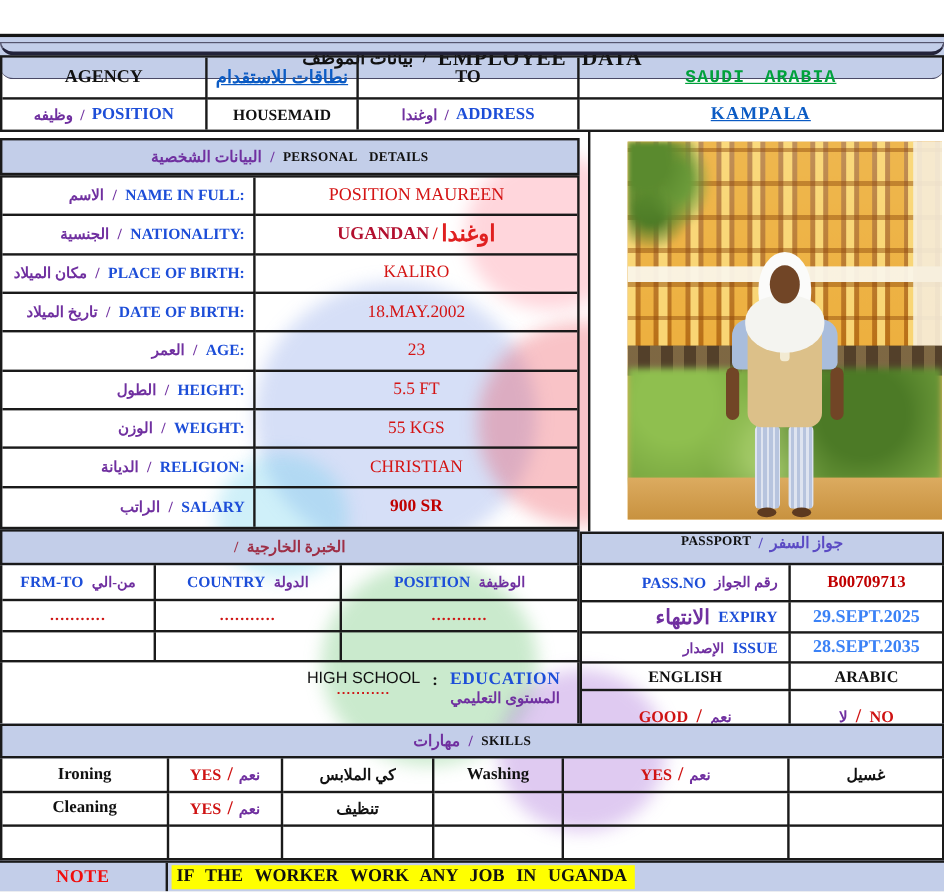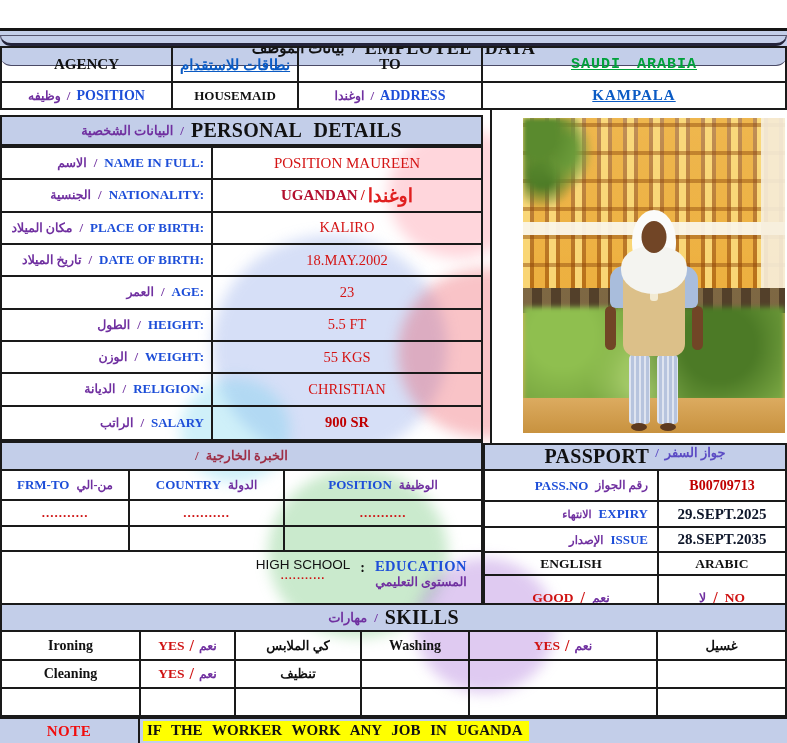--- a/index.html
+++ b/index.html
@@ -15,21 +15,21 @@
   .wm-red    { left:398px; top:268px; width:175px; height:170px; background:rgba(235,55,70,.30); }
   .wm-cyan   { left:180px; top:378px; width:110px; height:105px; background:rgba(95,205,235,.30); }
   .wm-green  { left:268px; top:468px; width:180px; height:170px; background:rgba(90,190,100,.32); }
   .wm-purple { left:415px; top:558px; width:140px; height:135px; background:rgba(150,80,210,.30); }
   
   .abs { position:absolute; z-index:2; }
   .lav { background:#c3cee9; }
   .ar  { color:#7030a0; font-size:12.5px; font-weight:bold; }
   .sl  { color:#7030a0; font-size:13px; font-weight:bold; }
   .en  { color:#1d4ed8; font-weight:bold; font-size:13px; }
-  .hdr-en { font-weight:bold; font-size:20px; word-spacing:7px; letter-spacing:.3px; }
+  .hdr-en { font-weight:bold; font-size:11px; word-spacing:7px; letter-spacing:.3px; }
   .hdr-ar { font-size:13px; font-weight:bold; }
   
   #title-bar { left:0; top:0; width:787px; height:38px; border-top:3px solid #151515;
     border-bottom:1px solid #4a4a66; border-radius:0 0 11px 11px; display:flex;
     align-items:center; justify-content:center; gap:8px;margin-top:28px; }
   #title-bar .t-ar { font-size:15px; font-weight:bold; }
   #title-bar .t-sl { font-size:16px; font-weight:bold; }
   #title-bar .t-en { font-size:18px; font-weight:bold; letter-spacing:.5px; word-spacing:8px; }
   #title-strip { left:0; top:35px; width:787px; height:11px; border:1px solid #55556e;
     border-bottom:3px solid #23233a; border-radius:0 0 12px 12px; }
@@ -129,21 +129,21 @@
   .edu-label .en { font-size:14.5px; letter-spacing:.5px; }
   .edu-label .ar { display:block; font-size:12.5px; line-height:15px; }
   #passport-header { left:483px; top:443px; width:304px; height:28px; border:2px solid #1a1a1a;
     display:flex; justify-content:center; gap:6px; }
   .pp-ar { color:#5b4bc4; font-size:13px; font-weight:bold; }
   #passport-table { left:483px; top:471px; width:304px; height:151px; border:2px solid #1a1a1a; border-top:0;
     display:grid; grid-template-columns:174px 1fr; grid-template-rows:31px 26px 25px 23px 1fr; }
   #passport-table > div { display:flex; align-items:center; justify-content:center; gap:7px; }
   .pp-label { justify-content:flex-end !important; padding-right:9px; }
   .pp-val { color:#c00000; font-weight:bold; font-size:14px; }
-  .pp-date { color:#0f172a; font-weight:bold; font-size:15px; }
+  .pp-date { color:#3b82f6; font-weight:bold; font-size:15px; }
   .lang-hdr { font-weight:bold; font-size:13.5px; }
   .lvl-en { color:#cf1313; font-weight:bold; font-size:13.5px; }
   .lvl-sl { color:#cf1313; font-weight:bold; }
   .lvl-ar { color:#7030a0; font-weight:bold; font-size:12.5px; }
   
   #skills-header { left:0; top:603px; width:787px; height:29px; border:2px solid #1a1a1a;
     display:flex; align-items:center; justify-content:center; gap:7px; }
   #skills-table { left:0; top:632px; width:787px; height:85px; border:2px solid #1a1a1a; border-top:0;
     display:grid; grid-template-columns:139px 95px 126px 108px 188px 1fr; grid-template-rows:29px 28px 1fr; }
   #skills-table > div { display:flex; align-items:center; justify-content:center; gap:5px; }
@@ -373,21 +373,21 @@
 
   <div id="passport-table" class="abs">
     <div class="br bb pp-label">
       <span class="en">PASS.NO</span>
       <span class="ar" style="font-size:12px;">رقم الجواز</span>
     </div>
     <div class="bb">
       <span class="pp-val">B00709713</span>
     </div>
     <div class="br bb pp-label">
-      <span class="ar" style="font-size:11px;">الانتهاء</span>
+      <span class="ar" style="font-size:17px;">الانتهاء</span>
       <span class="en">EXPIRY</span>
     </div>
     <div class="bb">
       <span class="pp-date">29.SEPT.2025</span>
     </div>
     <div class="br bb pp-label">
       <span class="ar" style="font-size:11.5px;">الإصدار</span>
       <span class="en">ISSUE</span>
     </div>
     <div class="bb">

